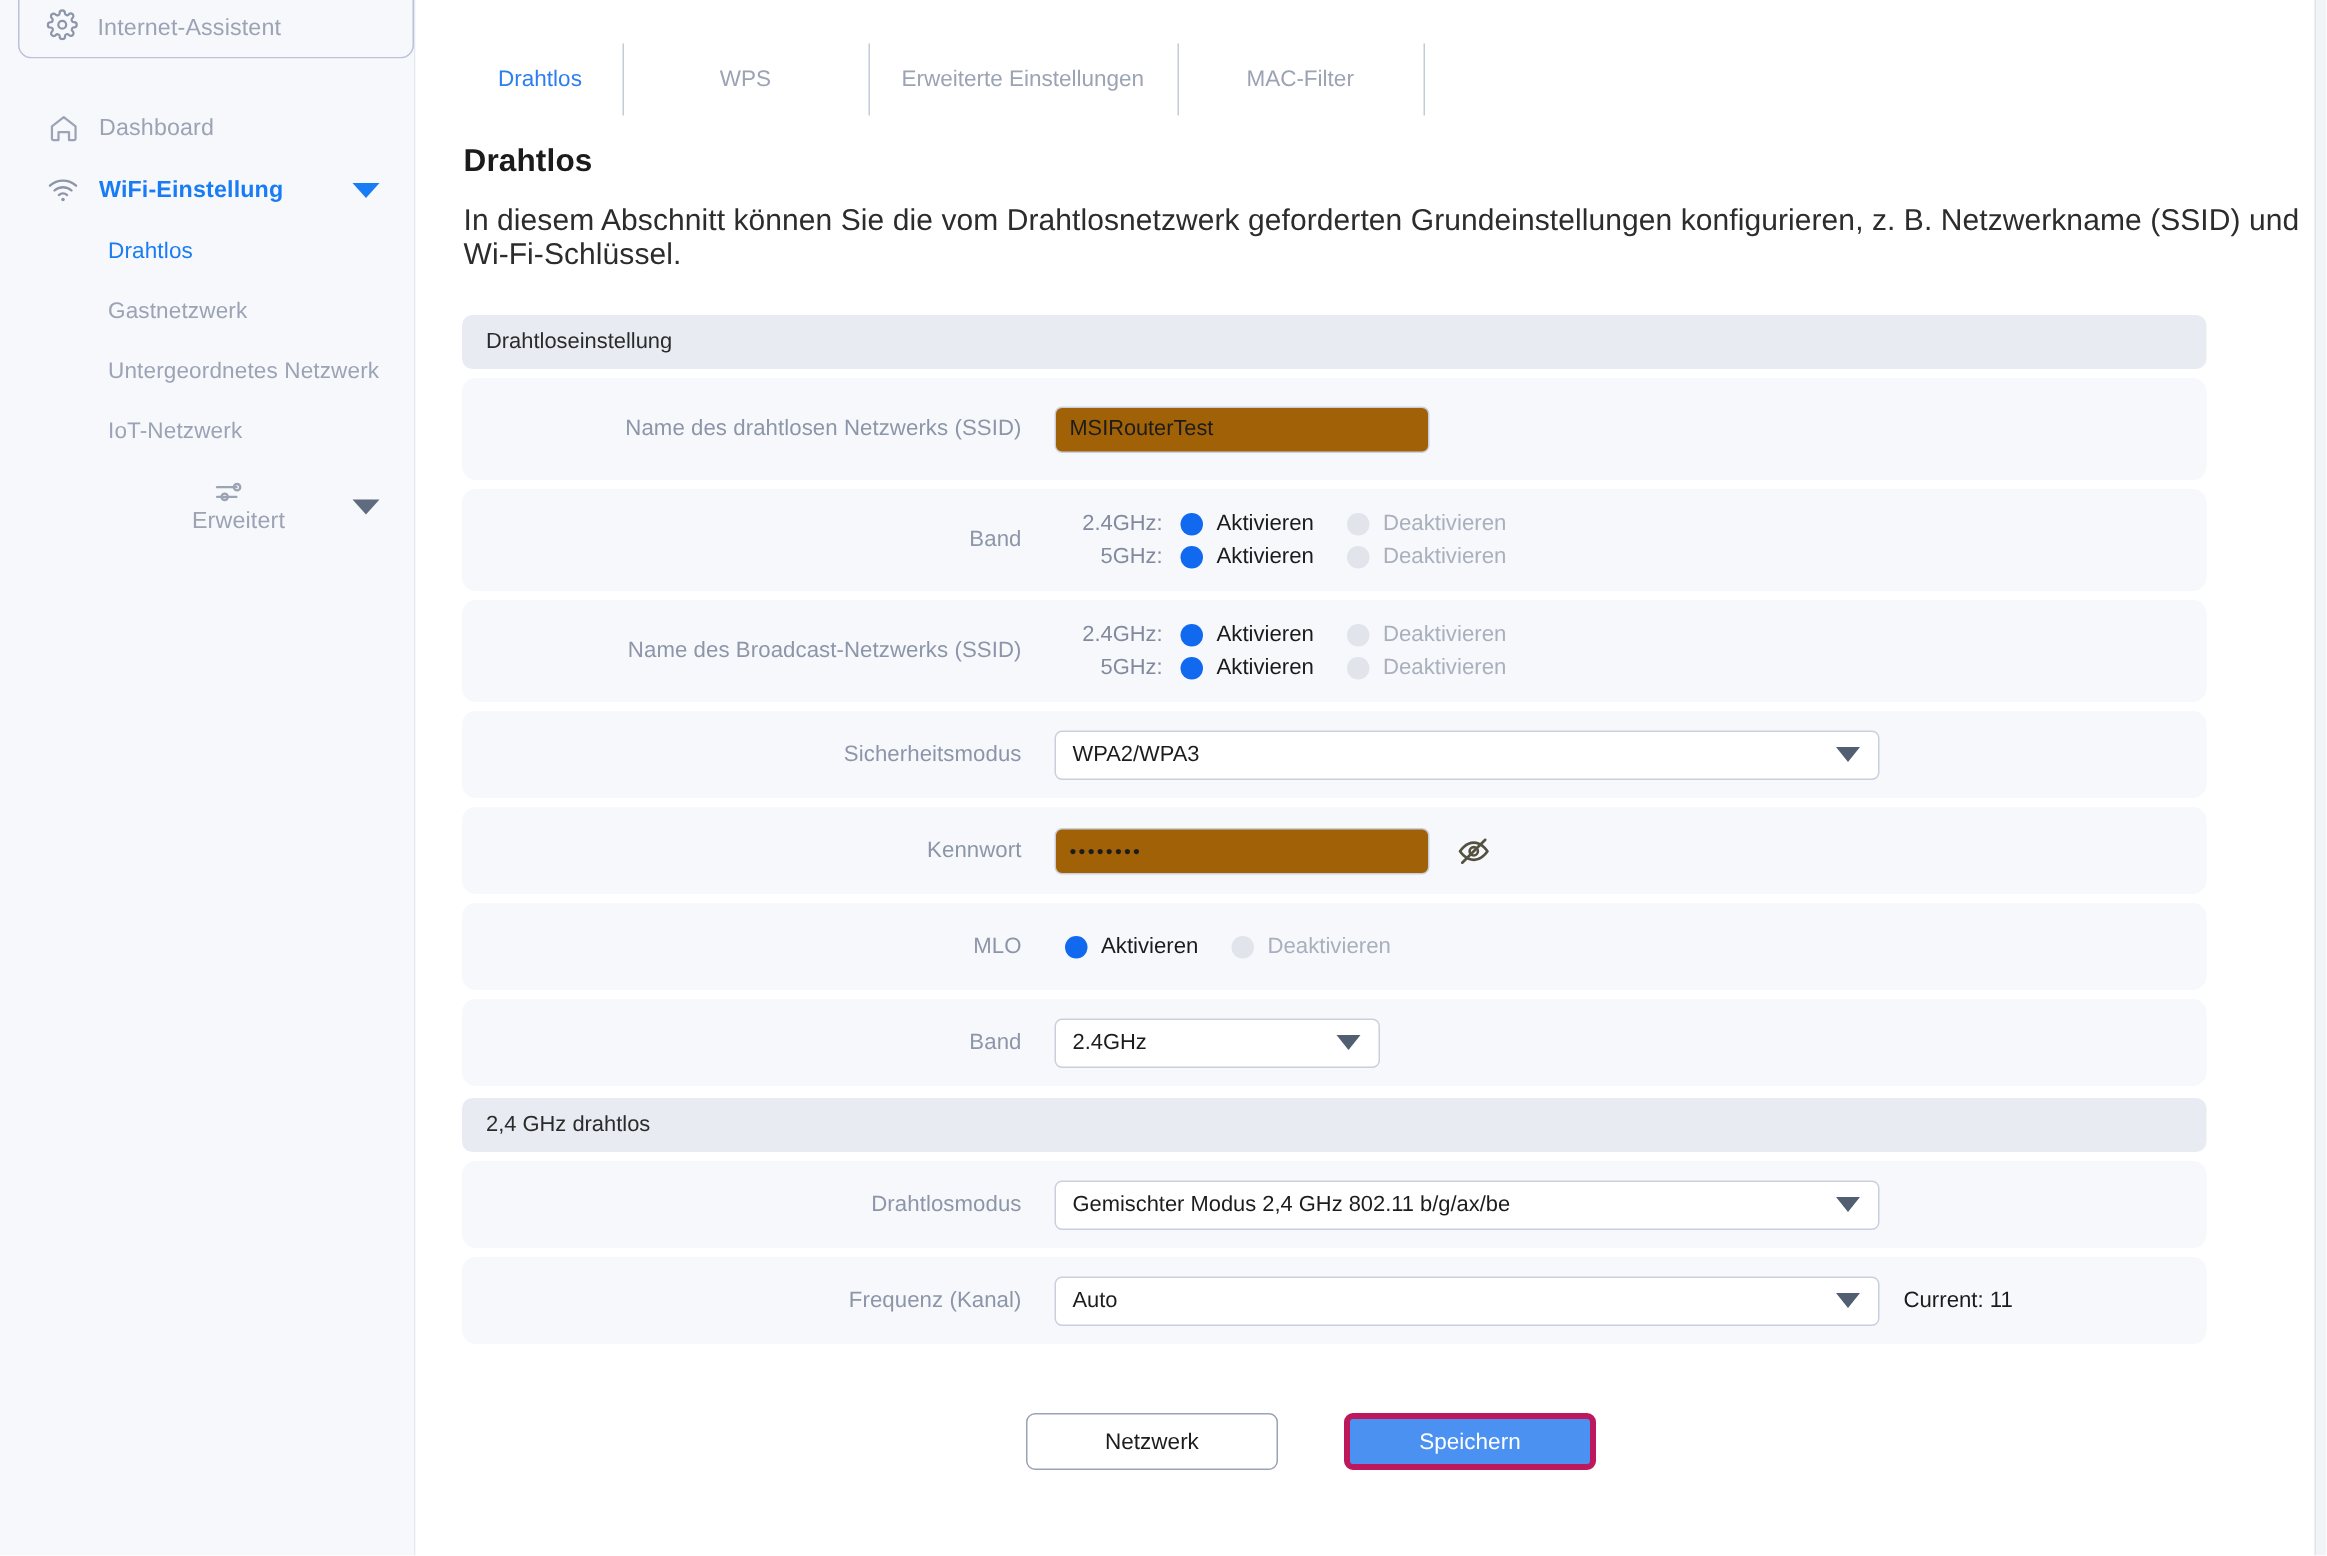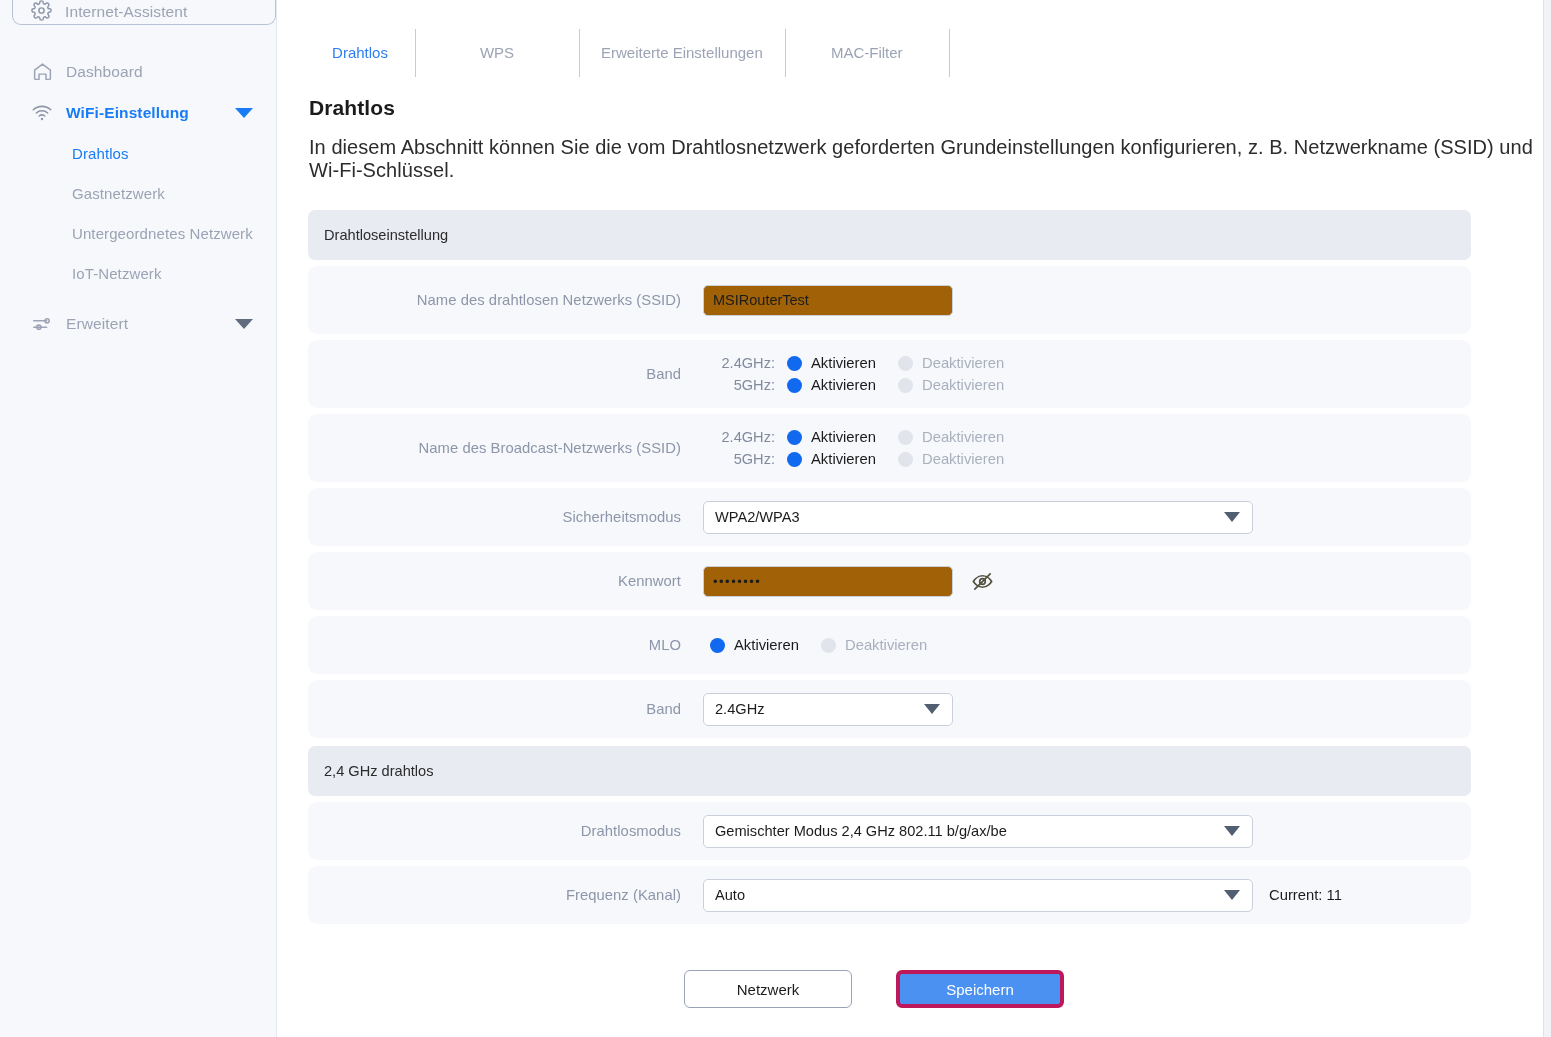--- a/index.html
+++ b/index.html
@@ -14,21 +14,21 @@
   
   .sidebar {
     width: 277px; height: 1037px;
     background: #f7f8fc;
     border-right: 1px solid #e4e8f0;
     flex: 0 0 277px;
     position: relative;
   }
   .assistant-box {
     margin: 0 0 0 12px;
-    height: 25px;
+    height: 39px;
     border: 1px solid #b9c2d6;
     border-top: none;
     border-radius: 0 0 9px 9px;
     display: flex; align-items: center;
     padding-left: 18px;
     background: #f7f8fc;
   }
   .assistant-box .lbl { color: #9ba3b4; font-size: 15.5px; margin-left: 13px; letter-spacing: .1px;}
   .nav { margin-top: 26px; }
   .nav-item {
@@ -85,21 +85,21 @@
   .page-desc {
     margin: 16px 0 0 32px;
     font-size: 20px; color: #2c2c2c;
     letter-spacing: .05px;
   }
 
   .form { margin: 28px 0 0 31px; width: 1163px; }
   .section-header {
     background: #e8ebf1;
     border-radius: 7px;
-    height: 50px;
+    height: 36px;
     display: flex; align-items: center;
     padding-left: 16px;
     font-size: 14.6px; color: #2b2b2b;
     margin-bottom: 6px;
   }
   .row {
     background: #f6f8fc;
     border-radius: 9px;
     min-height: 58px;
     display: flex; align-items: center;
@@ -130,21 +130,21 @@
   .select-box {
     height: 33px;
     border: 1px solid #c9d0dc; border-radius: 5px;
     background: #fff;
     display: flex; align-items: center; justify-content: space-between;
     padding: 0 12px 0 11px;
     font-size: 14.6px; color: #1c1c1c;
     cursor: pointer;
   }
   .select-box.wide { width: 550px; }
-  .select-box.narrow { width: 250px; }
+  .select-box.narrow { width: 217px; }
   .caret {
     width: 0; height: 0;
     border-left: 8px solid transparent; border-right: 8px solid transparent;
     border-top: 10px solid #525f72;
   }
 
   .radio-grid { display: flex; flex-direction: column; gap: 6px; }
   .radio-line { display: flex; align-items: center; }
   .band-label {
     font-size: 14.6px; color: #818b9d; width: 72px; text-align: right;
@@ -231,21 +231,21 @@
       <div class="subnav-item">
         <span>Gastnetzwerk</span>
       </div>
       <div class="subnav-item">
         <span>Untergeordnetes Netzwerk</span>
       </div>
       <div class="subnav-item">
         <span>IoT-Netzwerk</span>
       </div>
 
-      <div class="nav-item" style="margin-top:10px;">
+      <div class="nav-item" style="margin-top:10px;flex-direction:column;">
         <span class="icon">
           <svg width="22" height="22" viewBox="0 0 24 24" fill="none" stroke="#9ba3b4" stroke-width="1.7" stroke-linecap="round">
             <path d="M3 8.5h14"></path>
               <path d="M3 15.5h14"></path>
             <circle cx="17.5" cy="8.5" r="2.3"></circle>
             <circle cx="8.5" cy="15.5" r="2.3"></circle>
           </svg>
         </span>
         <span class="lbl">Erweitert</span>
         <span class="chev"></span>

